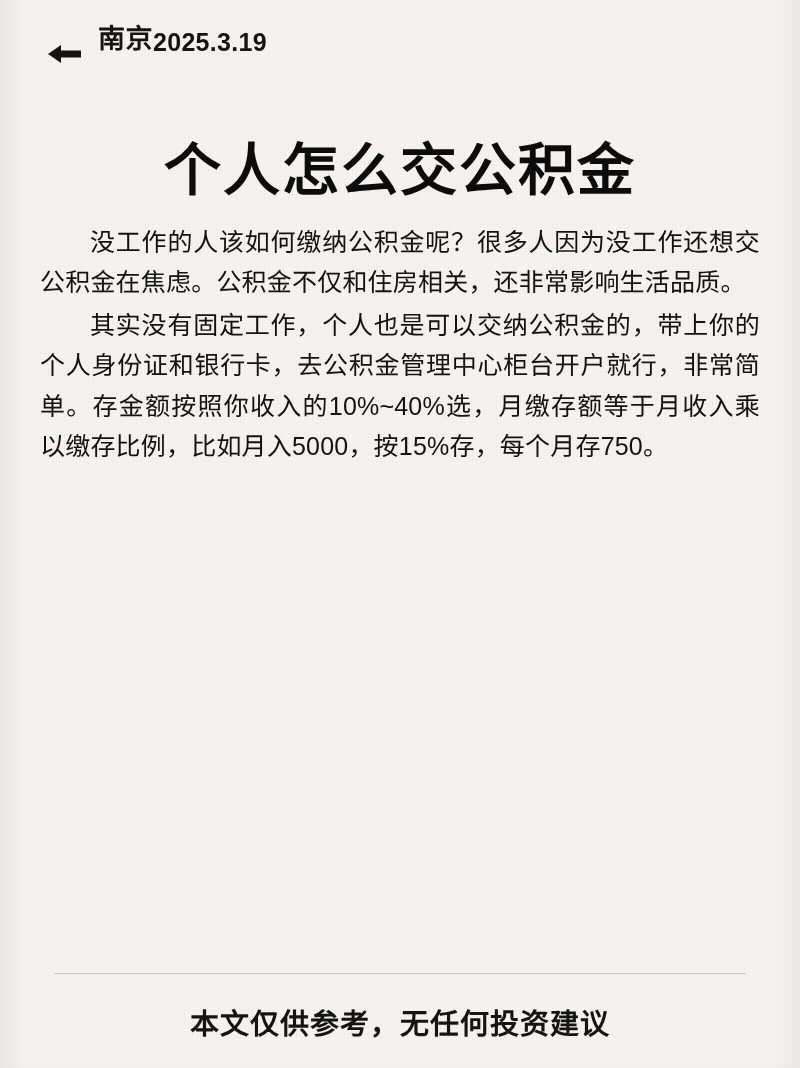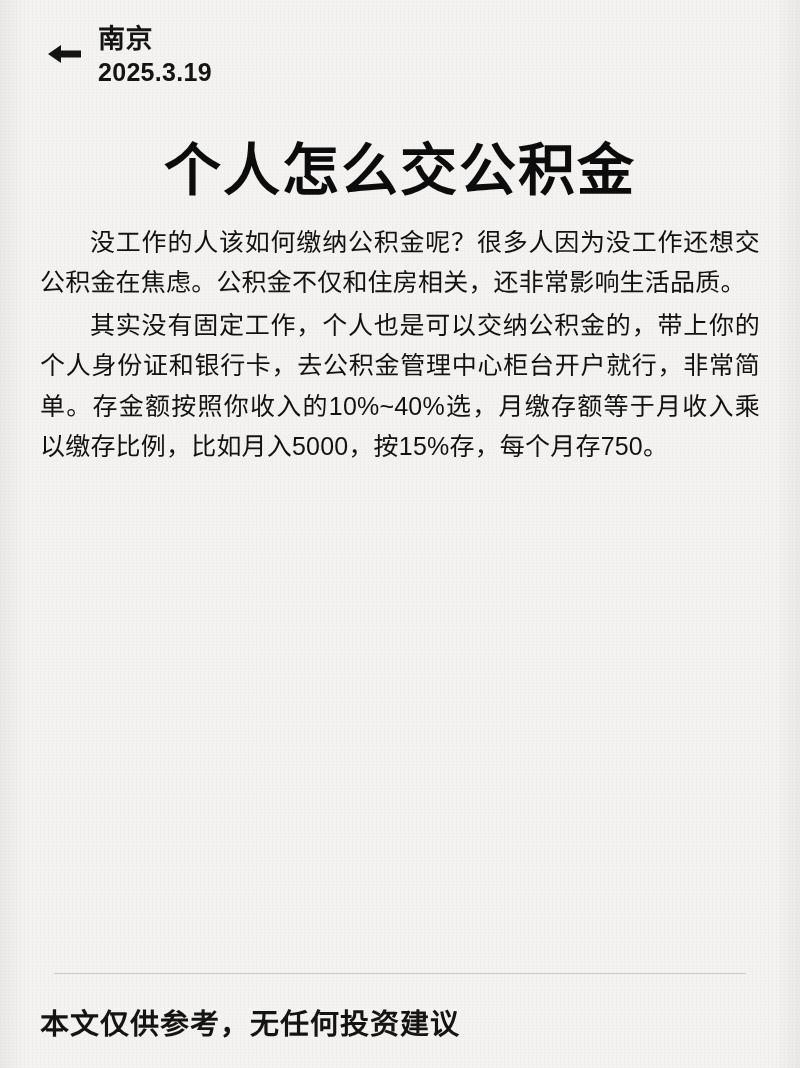--- a/index.html
+++ b/index.html
@@ -44,21 +44,21 @@
     flex: 0 0 40px;
     margin-top: 10px;
     display: flex;
     align-items: center;
     justify-content: center;
     cursor: pointer;
   }
   .back-arrow svg { display: block; }
   .header-text {
     display: flex;
-    flex-direction: column;
+    flex-direction: row;
     line-height: 1.12;
   }
   .header-city {
     font-size: 27px;
     font-weight: 700;
     letter-spacing: 0.5px;
     color: #141414;
   }
   .header-date {
     font-size: 25px;
@@ -103,20 +103,21 @@
     bottom: 0;
     padding: 0 14px 26px 14px;
     box-sizing: border-box;
   }
   .divider {
     border: none;
     border-top: 1px solid #c9c8c5;
     margin: 0 14px 26px 14px;
   }
   .footer-text {
+    text-align: center;
     font-size: 29px;
     font-weight: 700;
     color: #141414;
     letter-spacing: 1px;
   }
 </style>
 </head>
 <body>
 
 <div class="page">

